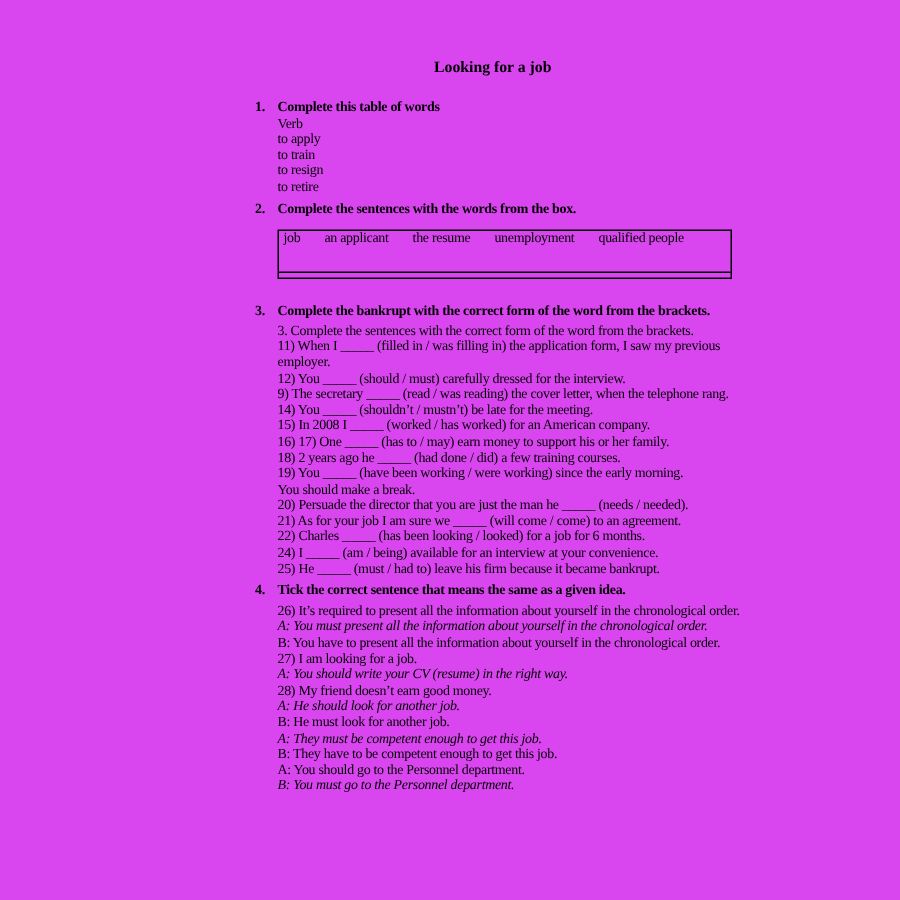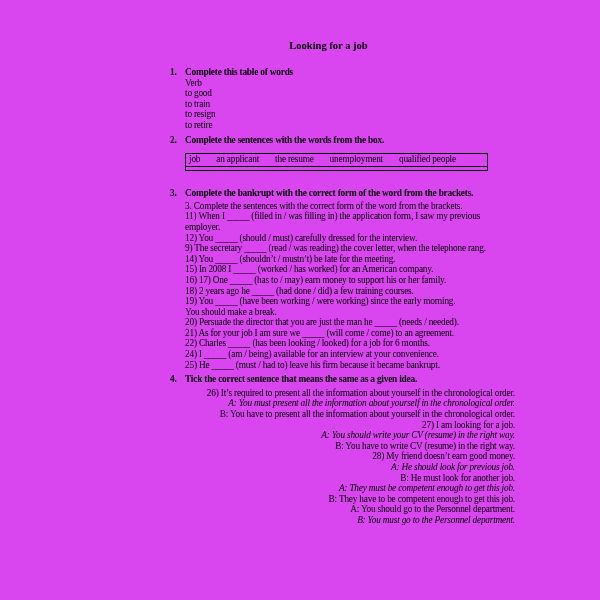--- a/index.html
+++ b/index.html
@@ -50,52 +50,52 @@
     flex: 0 0 15px;
     width: 15px;
   }
   .line {
     line-height: 10.6px;
     white-space: nowrap;
   }
   .indent { margin-left: 15px; }
   .italic { font-style: italic; }
   .para { margin-top: 2px; }
-  .s4-body { margin-top: 3px; text-align: right; }
+  .s4-body { margin-top: 3px; }
   .words-box {
     margin-left: 15px;
     margin-top: 8px;
     width: 301px;
     border: 1px solid #000000;
     padding: 0 0 3px 0;
   }
   .words-row {
     display: flex;
     gap: 16px;
-    padding: 0 0 1px 3px;
+    padding: 0 0 16px 3px;
     line-height: 11px;
     border-bottom: 1px solid #000000;
     white-space: nowrap;
   }
 </style>
 </head>
 <body>
 
 <div class="page">
   <div class="content">
 
     <div class="doc-title">Looking for a job</div>
 
     <div class="section-1">
       <div class="sec-head">
         <span class="sec-num">1.</span>
         <span>Complete this table of words</span>
       </div>
       <div class="line indent">Verb</div>
-      <div class="line indent">to good</div>
+      <div class="line indent">to apply</div>
       <div class="line indent">to train</div>
       <div class="line indent">to resign</div>
       <div class="line indent">to retire</div>
     </div>
 
     <div class="section-2">
       <div class="sec-head">
         <span class="sec-num">2.</span>
         <span>Complete the sentences with the words from the box.</span>
       </div>
@@ -139,23 +139,22 @@
       <div class="sec-head">
         <span class="sec-num">4.</span>
         <span>Tick the correct sentence that means the same as a given idea.</span>
       </div>
       <div class="s4-body">
         <div class="line indent">26) It’s required to present all the information about yourself in the chronological order.</div>
         <div class="line indent italic">A: You must present all the information about yourself in the chronological order.</div>
         <div class="line indent">B: You have to present all the information about yourself in the chronological order.</div>
         <div class="line indent">27) I am looking for a job.</div>
         <div class="line indent italic">A: You should write your CV (resume) in the right way.</div>
-        <div class="line indent">B: You have to write CV (resume) in the right way.</div>
         <div class="line indent">28) My friend doesn’t earn good money.</div>
-        <div class="line indent italic">A: He should look for previous job.</div>
+        <div class="line indent italic">A: He should look for another job.</div>
         <div class="line indent">B: He must look for another job.</div>
         <div class="line indent italic">A: They must be competent enough to get this job.</div>
         <div class="line indent">B: They have to be competent enough to get this job.</div>
         <div class="line indent">A: You should go to the Personnel department.</div>
         <div class="line indent italic">B: You must go to the Personnel department.</div>
       </div>
     </div>
 
   </div>
 </div>

